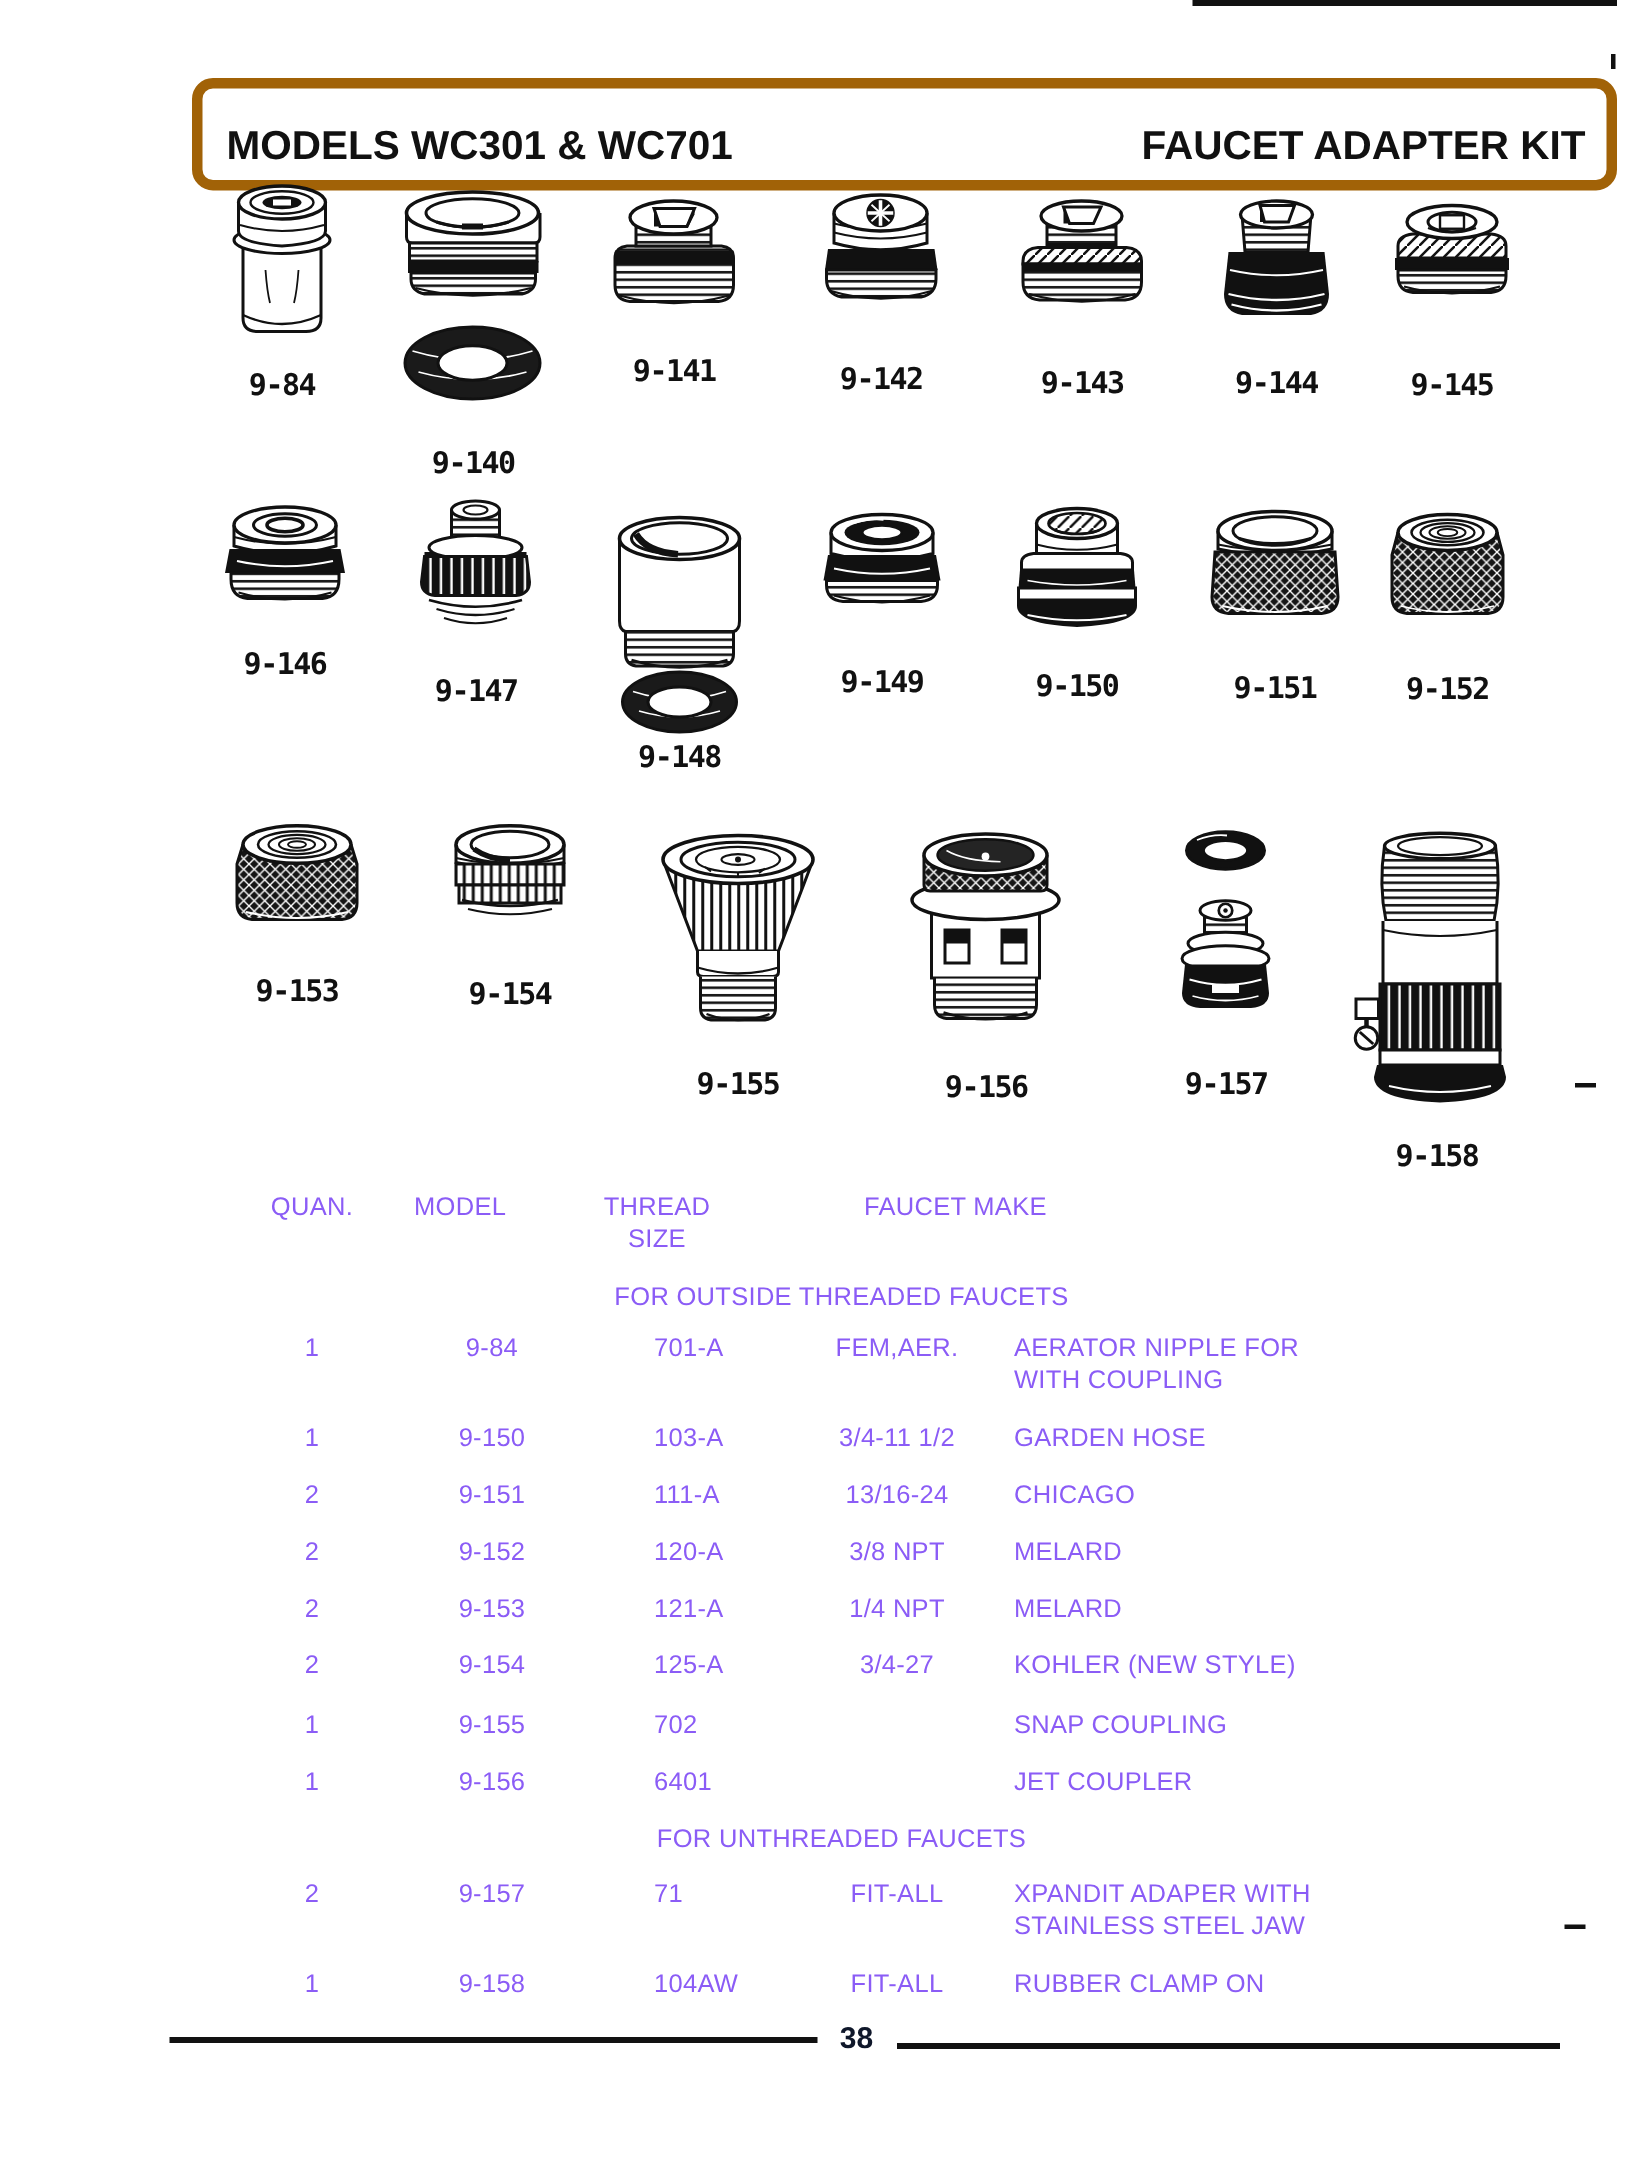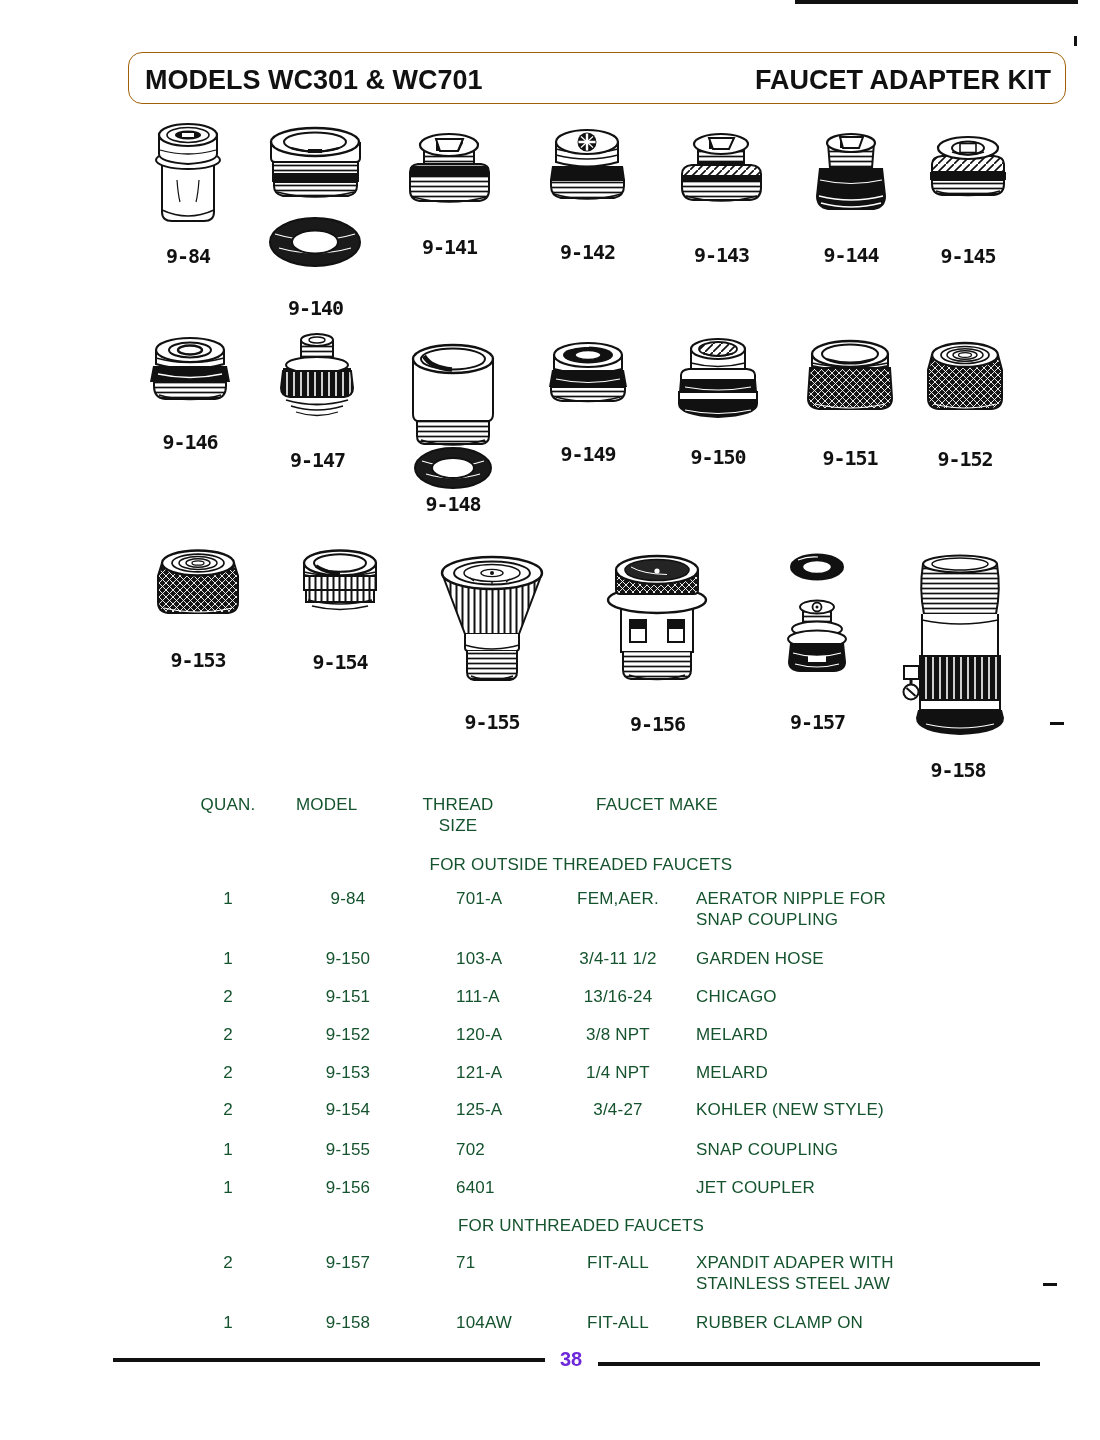--- a/index.html
+++ b/index.html
@@ -1,43 +1,43 @@
 <!DOCTYPE html>
 <html><head>
 <meta charset="utf-8">
 <style>
   html,body{margin:0;padding:0;background:#e8e8e8;}
   #page{position:relative;width:1100px;height:1440px;background:#ffffff;overflow:hidden;
         font-family:"Liberation Sans",sans-serif;color:#151515;}
   .artifact{position:absolute;background:#111;}
   
   #header-box{position:absolute;left:128px;top:52px;width:906px;height:46px;
-    border:1px solid #a16207;border-radius:14px;display:flex;align-items:center;
-    justify-content:space-between;padding:4px 14px 0 16px;box-sizing:content-box;}
+    border:7px solid #a16207;border-radius:14px;display:flex;align-items:center;
+    justify-content:space-between;padding:15px 14px 0 16px;box-sizing:content-box;}
   .hdr-text{font-weight:bold;font-size:27px;letter-spacing:0px;color:#111;white-space:nowrap;}
   
   .fig{position:absolute;display:flex;flex-direction:column;align-items:center;}
   .plabel{font-family:"DejaVu Sans Mono",monospace;font-weight:bold;font-size:20px;
     letter-spacing:-1px;color:#111;white-space:nowrap;}
   
-  #ptable{position:absolute;left:188px;top:788px;width:800px;height:566px;
-    font-size:17px;letter-spacing:.2px;color:#14532d;}
+  #ptable{position:absolute;left:168px;top:788px;width:800px;height:566px;
+    font-size:17px;letter-spacing:.2px;color:#8b5cf6;}
   .trow{position:absolute;left:0;display:flex;width:790px;line-height:21px;}
   .c{flex:none;}
   .col-quan{width:80px;text-align:center;}
   .col-maytag{width:160px;text-align:center;}
   .col-model{width:130px;padding-left:28px;box-sizing:border-box;}
   .col-thread{width:120px;text-align:center;}
   .col-make{width:240px;padding-left:18px;box-sizing:border-box;}
   .thead .line{display:block;}
   .sect{position:absolute;left:153px;width:480px;text-align:center;}
   
   .rule{position:absolute;background:#111;height:4px;}
   #page-num{position:absolute;left:551px;top:1348px;width:40px;text-align:center;
-    font-weight:bold;font-size:20px;color:#6d28d9;}
+    font-weight:bold;font-size:20px;color:#0f172a;}
 </style>
 </head>
 <body>
 
 <div id="page">
 
   <svg width="0" height="0" style="position:absolute" aria-hidden="true">
     <defs>
       <pattern id="pT" width="6" height="5" patternUnits="userSpaceOnUse">
         <rect width="6" height="5" fill="#fff"></rect>
@@ -442,21 +442,21 @@
       <div class="c col-make" style="padding-left:78px">FAUCET MAKE</div>
     </div>
 
     <div class="sect" style="top:67px">FOR OUTSIDE THREADED FAUCETS</div>
 
     <div class="trow" style="top:100px">
       <div class="c col-quan">1</div>
       <div class="c col-maytag">9-84</div>
       <div class="c col-model">701-A</div>
       <div class="c col-thread">FEM,AER.</div>
-      <div class="c col-make">AERATOR NIPPLE FOR SNAP COUPLING</div>
+      <div class="c col-make">AERATOR NIPPLE FOR WITH COUPLING</div>
     </div>
 
     <div class="trow" style="top:160px">
       <div class="c col-quan">1</div>
       <div class="c col-maytag">9-150</div>
       <div class="c col-model">103-A</div>
       <div class="c col-thread">3/4-11 1/2</div>
       <div class="c col-make">GARDEN HOSE</div>
     </div>
 

